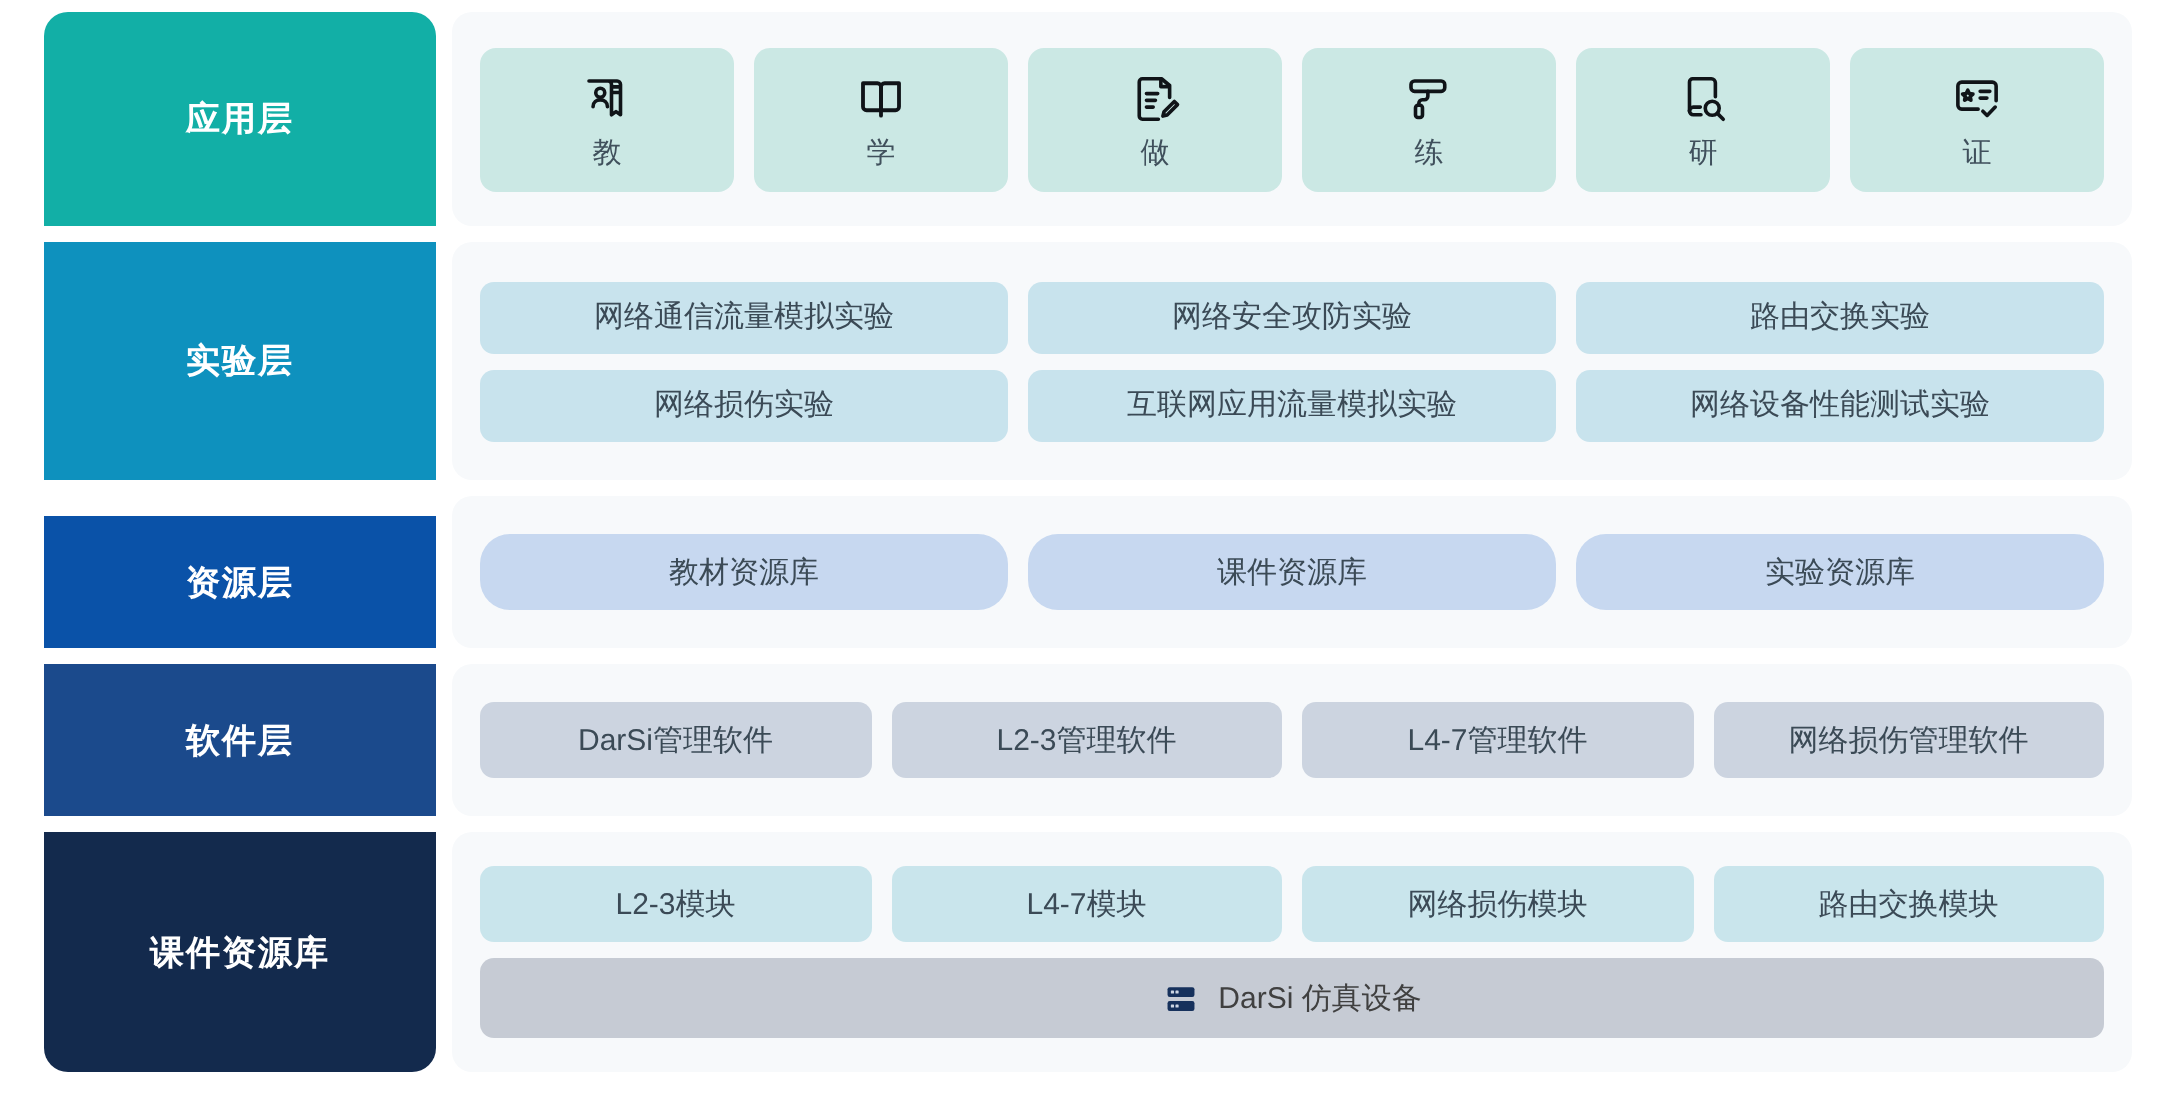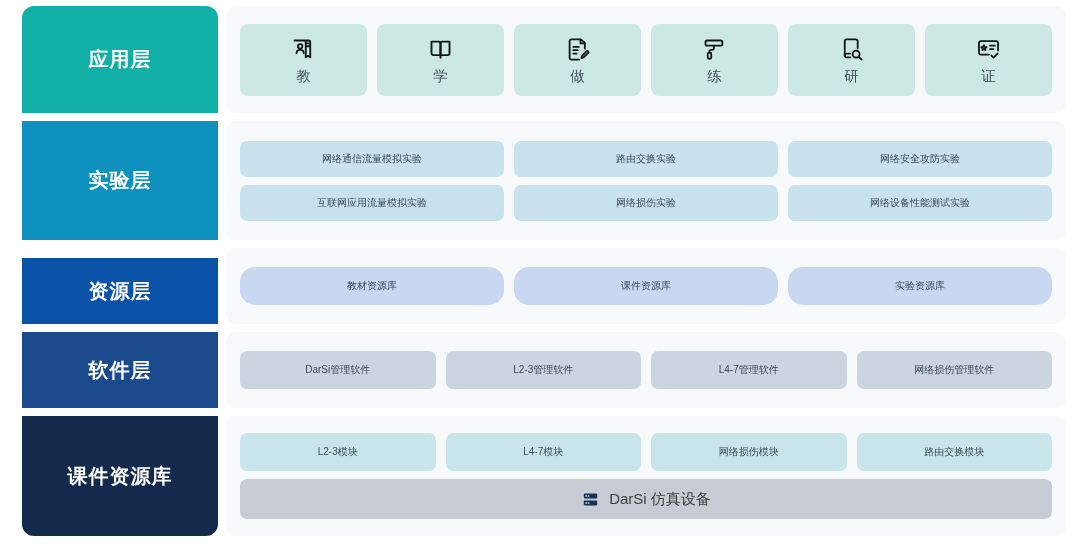--- a/index.html
+++ b/index.html
@@ -26,21 +26,21 @@
     gap: 0px;
     flex: 0 0 auto;
   }
   
   .layer-label {
     flex: 0 0 196px;
     display: flex;
     align-items: center;
     justify-content: center;
     color: #ffffff;
-    font-size: 20px;
+    font-size: 17px;
     font-weight: bold;
     letter-spacing: 1px;
     position: relative;
     z-index: 3;
   }
   .layer-label.top    { border-radius: 12px 12px 0 0; }
   .layer-label.bottom { border-radius: 0 0 12px 12px; }
 
   
   .layer-content {
@@ -59,21 +59,21 @@
     display: flex;
     gap: 10px;
     width: 100%;
   }
   .chip {
     flex: 1 1 0;
     display: flex;
     align-items: center;
     justify-content: center;
     border-radius: 7px;
-    font-size: 10px;
+    font-size: 15px;
     color: #3b4a56;
     text-align: center;
     padding: 7px 4px;
     white-space: nowrap;
   }
 
   
   .app-tile {
     flex: 1 1 0;
     background: #cbe8e4;
@@ -202,26 +202,26 @@
     </div>
   </div>
 
   <div class="layer-row" style="height:119px;">
     <div class="layer-label" style="background:#0e91be;">
       <span>实验层</span>
     </div>
     <div class="layer-content">
       <div class="chip-row">
         <div class="chip exp-chip">网络通信流量模拟实验</div>
+        <div class="chip exp-chip">网络安全攻防实验</div>
         <div class="chip exp-chip">路由交换实验</div>
-        <div class="chip exp-chip">网络安全攻防实验</div>
-      </div>
-      <div class="chip-row">
+      </div>
+      <div class="chip-row">
+        <div class="chip exp-chip">网络损伤实验</div>
         <div class="chip exp-chip">互联网应用流量模拟实验</div>
-        <div class="chip exp-chip">网络损伤实验</div>
         <div class="chip exp-chip">网络设备性能测试实验</div>
       </div>
     </div>
   </div>
 
   <div class="layer-row" style="height:76px;">
     <div class="layer-label" style="background:#0a52a8;margin-top:10px;">
       <span>资源层</span>
     </div>
     <div class="layer-content">

